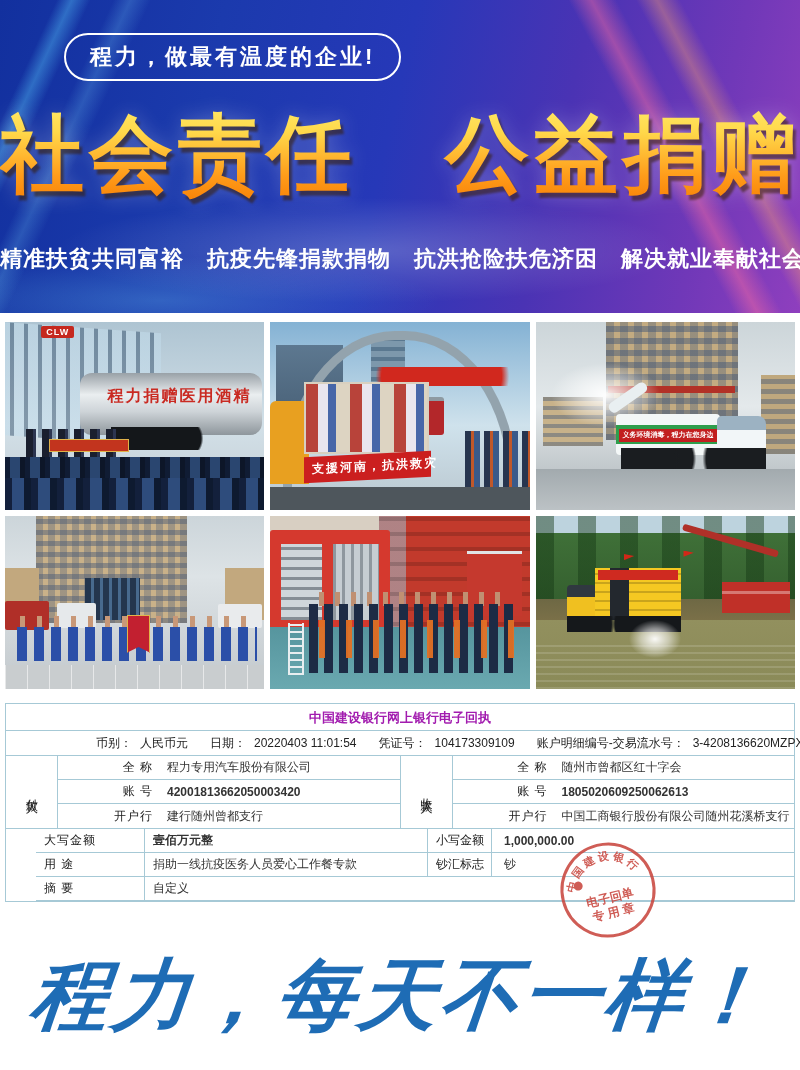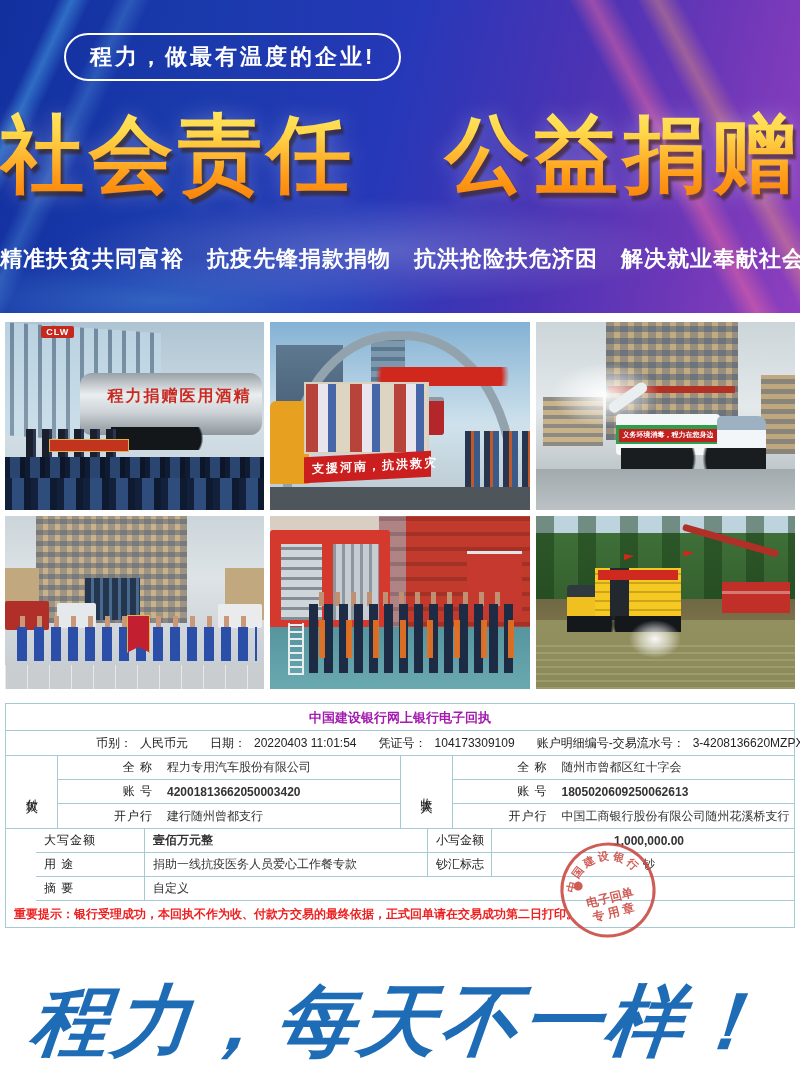--- a/index.html
+++ b/index.html
@@ -201,21 +201,21 @@
   .pf-label { width:95px; text-align:right; color:#1a1a1a; letter-spacing:1px; }
   .pf-value { margin-left:14px; white-space:nowrap; }
   .bold { font-weight:bold; }
   .r-line { display:flex; height:24px; align-items:center;margin-left:30px; }
   .c-label { width:109px; padding-left:8px; border-right:1px solid #a6c9d6; align-self:stretch;
     display:flex; align-items:center; color:#1a1a1a; letter-spacing:1px; }
   .c-val1 { width:283px; padding-left:8px; border-right:1px solid #a6c9d6; align-self:stretch;
     display:flex; align-items:center; white-space:nowrap; }
   .c-label2 { width:64px; padding-left:8px; border-right:1px solid #a6c9d6; align-self:stretch;
     display:flex; align-items:center; color:#1a1a1a; }
-  .c-val2 { flex:1; padding-left:12px; white-space:nowrap;text-align:center; }
+  .c-val2 { flex:1; padding-left:12px; white-space:nowrap; }
   .r-sum-val { flex:1; padding-left:8px; }
   .r-notice { height:26px; display:flex; align-items:center; padding-left:8px;
     color:#ee2020; font-weight:bold; }
   .stamp { position:absolute; left:552px; top:136px; width:100px; height:100px;
     transform:rotate(-14deg); opacity:.88; }
 
   
   .footer { margin-top:42px; text-align:center; }
   .slogan { display:inline-block; font-family:"DejaVu Serif","Liberation Serif",serif;
     font-style:italic; font-weight:900; font-size:78px; letter-spacing:4px;
@@ -381,21 +381,20 @@
     <div class="c-val1">捐助一线抗疫医务人员爱心工作餐专款</div>
     <div class="c-label2">钞汇标志</div>
     <div class="c-val2">钞</div>
   </div>
 
   <div class="r-line rb">
     <div class="c-label">摘 要</div>
     <div class="r-sum-val">自定义</div>
   </div>
 
-  <div class="r-notice">重要提示：银行受理成功，本回执不作为收、付款方交易的最终依据，正式回单请在交易成功第二日打印。</div>
 
   <svg class="stamp" viewBox="0 0 100 100">
     <circle cx="50" cy="50" r="46" fill="none" stroke="#c9473f" stroke-width="3"></circle>
     <circle cx="22" cy="39" r="4.5" fill="#c9473f"></circle>
     <path id="arcP" d="M 17 62 A 34 34 0 1 1 83 62" fill="none"></path>
     <text font-size="11" fill="#c9473f" letter-spacing="3" font-weight="bold">
       <textPath href="#arcP" startOffset="14%">中国建设银行</textPath>
     </text>
     <text x="50" y="62" text-anchor="middle" font-size="12" fill="#c9473f" font-weight="bold">电子回单</text>
     <text x="50" y="77" text-anchor="middle" font-size="12" fill="#c9473f" font-weight="bold">专 用 章</text>

